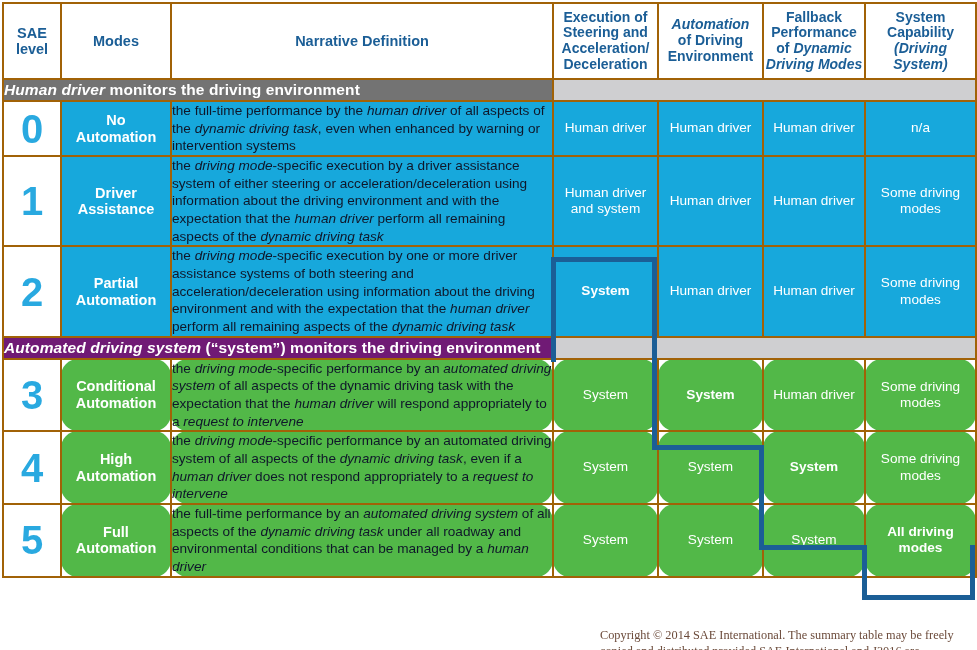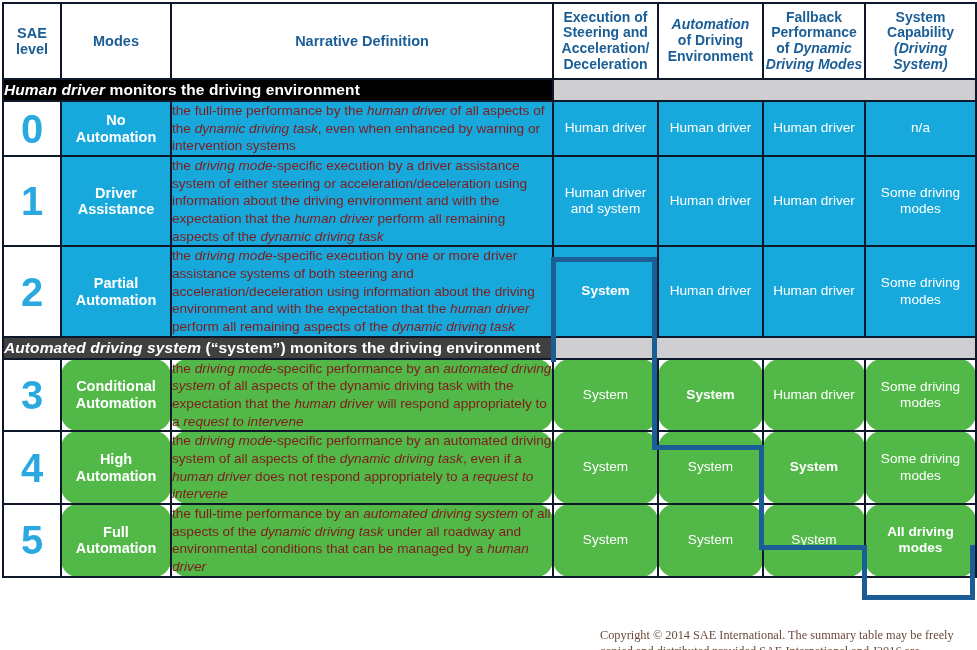--- a/index.html
+++ b/index.html
@@ -12,21 +12,21 @@
   .sheet{position:relative;width:977px;height:650px;}
 
   table.sae{
     border-collapse:collapse;
     table-layout:fixed;
     width:973px;
     margin-left:2px;
     margin-top:2px;
   }
   table.sae td{
-    border:2px solid #0f172a;
+    border:2px solid #a16207;
     vertical-align:middle;
     padding:0;
   }
 
   
   col.c-level{width:58px;}
   col.c-name{width:110px;}
   col.c-narr{width:382px;}
   col.c-exec{width:105px;}
   col.c-mon{width:105px;}
@@ -51,22 +51,22 @@
   .band{
     padding:3px 8px;
     font-weight:bold;
     color:#ffffff;
     font-size:15.5px;
     letter-spacing:.1px;
     height:20px;
     line-height:1.1;
   }
   .band i{font-style:italic;}
-  .band-blue{background:#000000;}
-  .band-green{background:#404040;}
+  .band-blue{background:#737373;}
+  .band-green{background:#701a75;}
   .band-gray{background:#cfcfd1;border-left:2px solid #1a1a1a;}
 
   
   .lv{
     background:#ffffff;
     text-align:center;
     font-size:40px;
     font-weight:bold;
     color:#29A9E0;
     line-height:1;
@@ -78,21 +78,21 @@
     font-weight:bold;
     color:#ffffff;
     font-size:14.5px;
     line-height:1.15;
     padding:4px 3px;
     margin-top:36px;
   }
 
   
   .nr{
-    color:#7f1d1d;
+    color:#0f172a;
     font-size:13.6px;
     line-height:1.30;
     padding:6px 9px 6px 10px;
     text-align:left;
   }
   .nr i{font-style:italic;}
 
   
   .vl{
     text-align:center;

